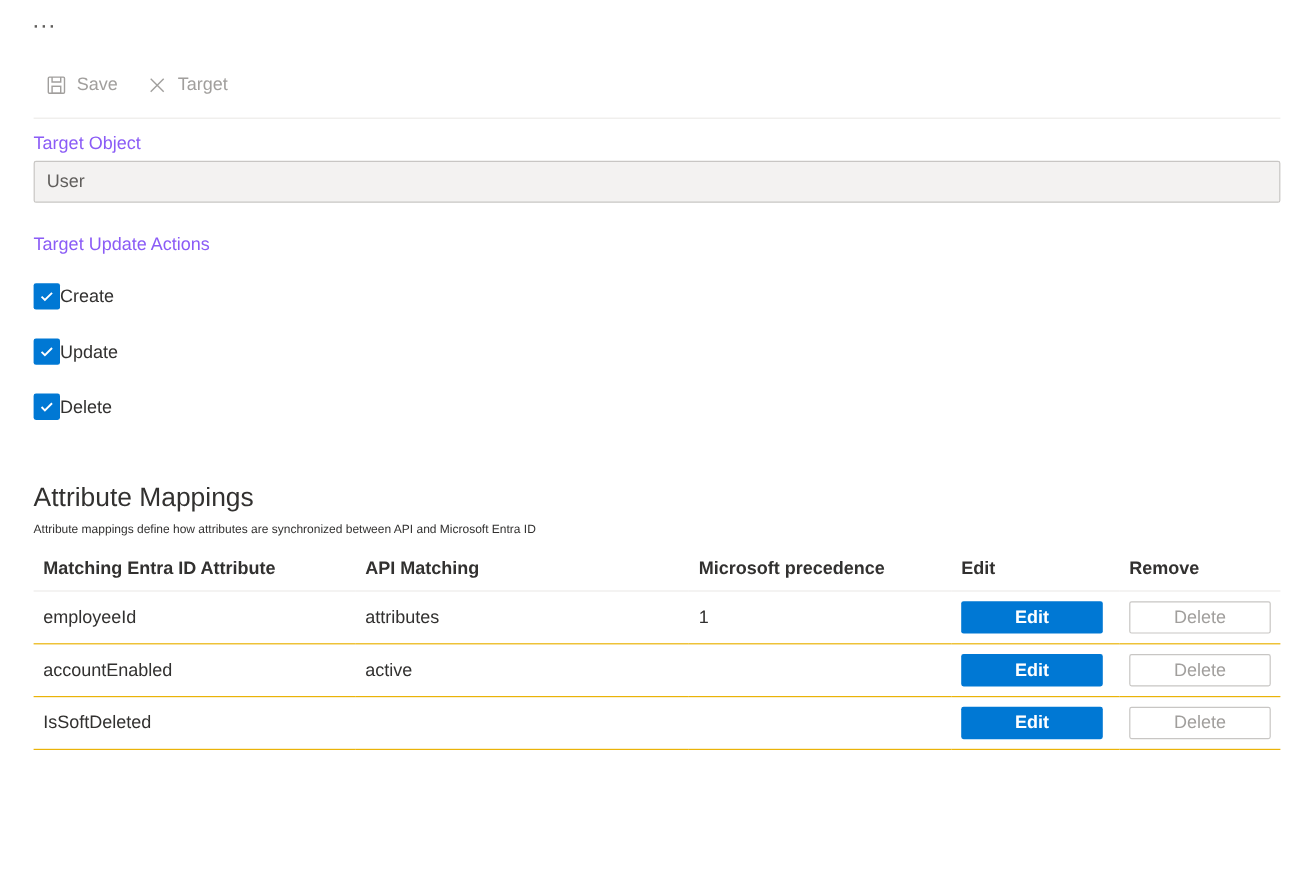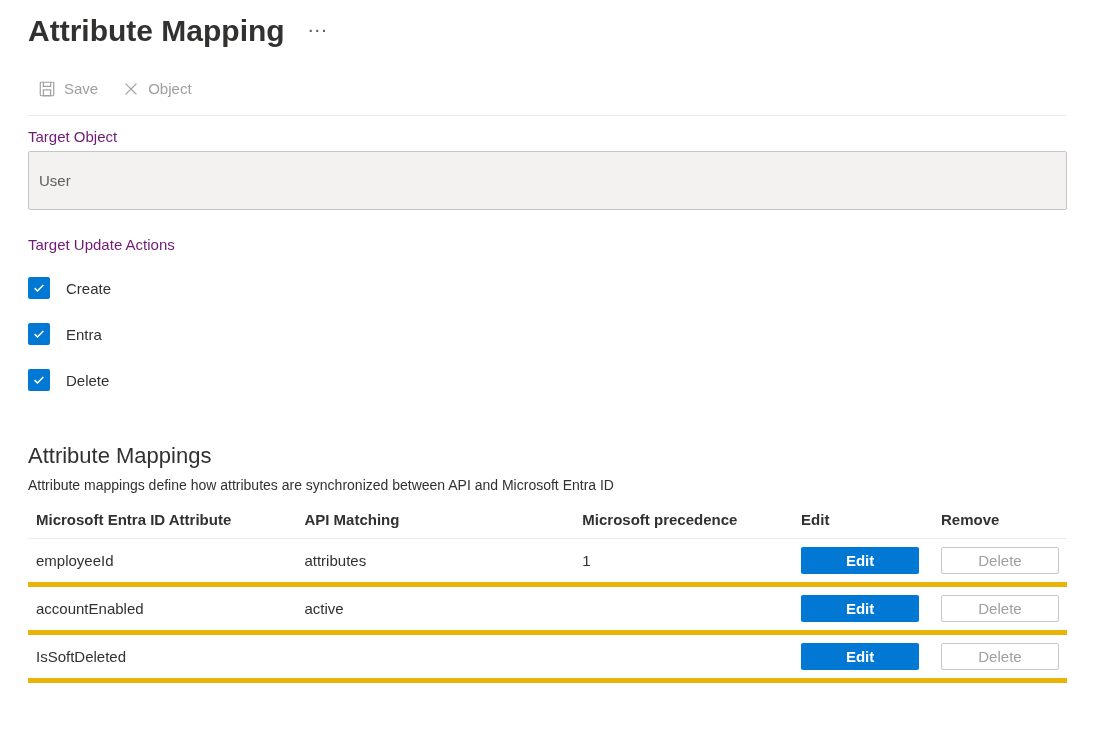--- a/index.html
+++ b/index.html
@@ -45,39 +45,39 @@
     border: none;
     color: #a19f9d;
     font-size: 15px;
     padding: 4px 10px;
     cursor: default;
     font-family: inherit;
   }
   .toolbar-btn svg { flex-shrink: 0; }
   .field-label {
     font-size: 15px;
-    color: #701a75;
+    color: #8b5cf6;
     margin-bottom: 6px;
   }
   .text-input {
     width: 100%;
     max-width: 1050px;
     background: #f3f2f1;
     border: 1px solid #c8c6c4;
     border-radius: 2px;
-    padding: 20px 10px;
+    padding: 8px 10px;
     font-size: 15px;
     color: #605e5c;
     font-family: inherit;
   }
   .section-gap { margin-top: 26px; }
   .checkbox-row {
     display: flex;
     align-items: center;
-    gap: 16px;
+    gap: 0;
     margin-top: 24px;
     cursor: pointer;
   }
   .checkbox-box {
     width: 22px;
     height: 22px;
     background: #0078d4;
     border-radius: 2px;
     display: flex;
     align-items: center;
@@ -89,40 +89,40 @@
     font-size: 15px;
     color: #323130;
   }
   .mappings-section { margin-top: 52px; }
   .mappings-heading {
     font-size: 22px;
     color: #323130;
     margin-bottom: 8px;
   }
   .mappings-desc {
-    font-size: 14px;
+    font-size: 10px;
     color: #323130;
     margin-bottom: 10px;
   }
   .mapping-table {
     width: 100%;
     max-width: 1050px;
     border-collapse: collapse;
   }
   .mapping-table th {
     text-align: left;
     font-size: 15px;
     font-weight: 600;
     color: #323130;
     padding: 8px 8px 10px 8px;
     border-bottom: 1px solid #edebe9;
   }
   .mapping-table td {
     padding: 8px 8px;
-    border-bottom: 5px solid #eab308;
+    border-bottom: 1px solid #eab308;
     font-size: 15px;
     color: #323130;
     vertical-align: middle;
   }
   .col-entra { width: 270px; }
   .col-api { width: 280px; }
   .col-match { width: 220px; }
   .col-edit { width: 140px; }
   .col-remove { width: 130px; margin-top: 21px; }
   .btn-primary {
@@ -148,21 +148,20 @@
     width: 118px;
     text-align: center;
     cursor: pointer;
     font-family: inherit;
   }
 </style>
 </head>
 <body>
 
 <div class="header-row">
-  <h1 class="page-title">Attribute Mapping</h1>
   <span class="ellipsis">···</span>
 </div>
 
 <div class="toolbar">
   <button class="toolbar-btn">
     <span>
       <svg width="18" height="18" viewBox="0 0 20 20" fill="none" stroke="#a19f9d" stroke-width="1.3">
         <rect x="2.5" y="2.5" width="15" height="15" rx="1"></rect>
         <path d="M6 2.5 V7 H14 V2.5"></path>
         <rect x="6" y="11" width="8" height="6.5"></rect>
@@ -170,21 +169,21 @@
     </span>
     <span>Save</span>
   </button>
   <button class="toolbar-btn">
     <span>
       <svg width="18" height="18" viewBox="0 0 20 20" fill="none" stroke="#a19f9d" stroke-width="1.3">
         <line x1="4" y1="4" x2="16" y2="16"></line>
         <line x1="16" y1="4" x2="4" y2="16"></line>
       </svg>
     </span>
-    <span>Object</span>
+    <span>Target</span>
   </button>
 </div>
 
 <div>
   <div class="field-label">Target Object</div>
   <input class="text-input" type="text" readonly="" value="User" style="">
 </div>
 
 <div class="section-gap">
   <div class="field-label">Target Update Actions</div>
@@ -197,41 +196,41 @@
     </span>
     <span class="checkbox-label">Create</span>
   </div>
 
   <div class="checkbox-row">
     <span class="checkbox-box">
       <svg width="14" height="14" viewBox="0 0 16 16">
           <path d="M3 8.2 L6.2 11.4 L13 4.6" fill="none" stroke="#ffffff" stroke-width="1.8"></path>
         </svg>
     </span>
-    <span class="checkbox-label">Entra</span>
+    <span class="checkbox-label">Update</span>
   </div>
 
   <div class="checkbox-row">
     <span class="checkbox-box">
       <svg width="14" height="14" viewBox="0 0 16 16">
           <path d="M3 8.2 L6.2 11.4 L13 4.6" fill="none" stroke="#ffffff" stroke-width="1.8"></path>
         </svg>
     </span>
     <span class="checkbox-label">Delete</span>
   </div>
 </div>
 
 <div class="mappings-section">
   <div class="mappings-heading">Attribute Mappings</div>
   <div class="mappings-desc">Attribute mappings define how attributes are synchronized between API and Microsoft Entra ID</div>
 
   <table class="mapping-table">
     <thead>
       <tr>
-        <th class="col-entra">Microsoft Entra ID Attribute</th>
+        <th class="col-entra">Matching Entra ID Attribute</th>
         <th class="col-api">API Matching</th>
         <th class="col-match">Microsoft precedence</th>
         <th class="col-edit">Edit</th>
         <th class="col-remove">Remove</th>
       </tr>
     </thead>
     <tbody>
       <tr>
         <td>employeeId</td>
         <td>attributes</td>

